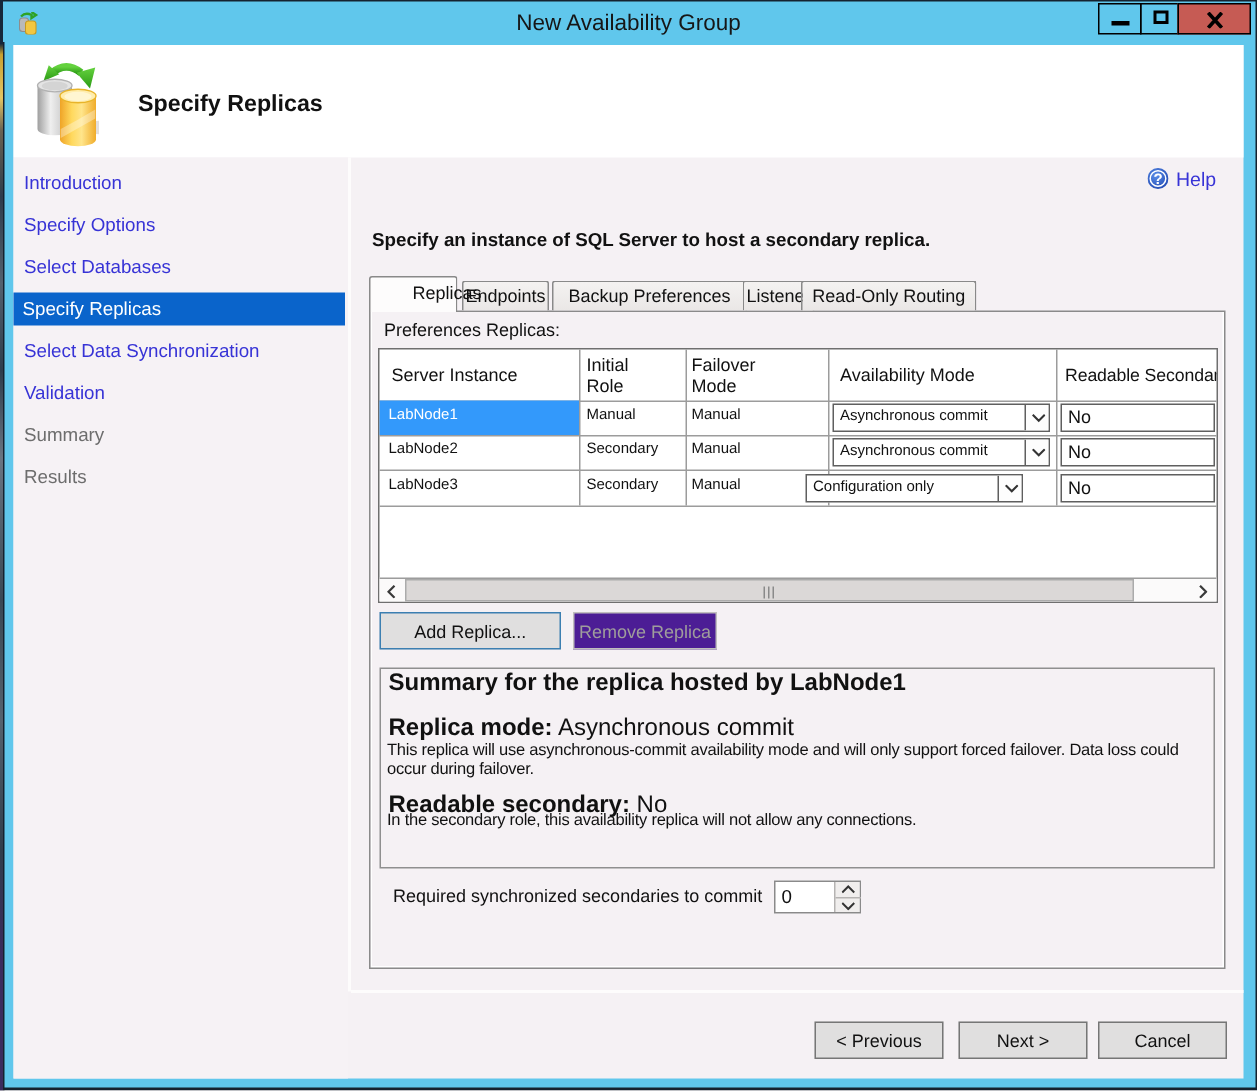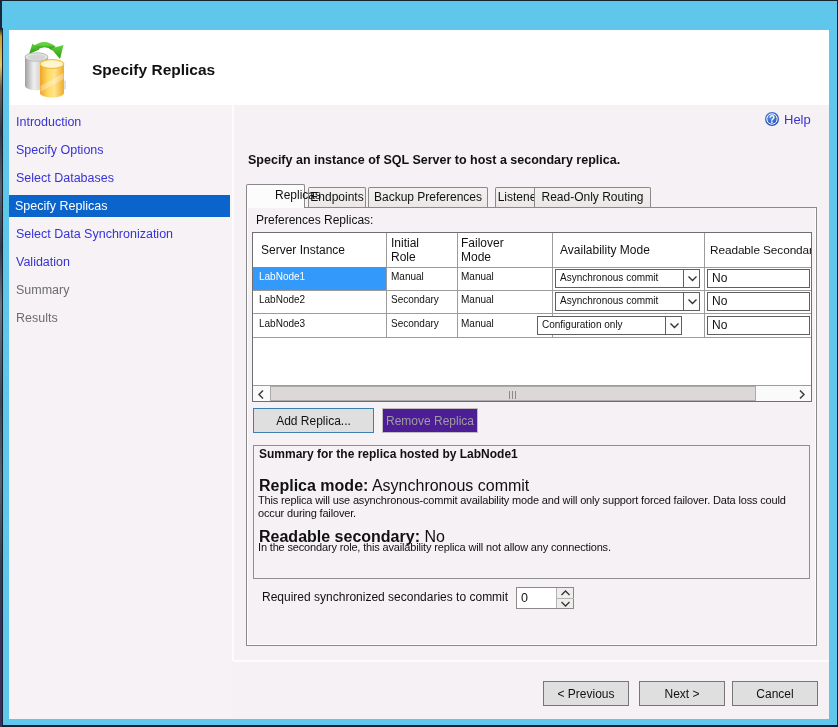--- a/index.html
+++ b/index.html
@@ -50,39 +50,58 @@
   #hthumb { position:absolute; left:17px; top:0px; width:486px; height:15px; background:#dbd8d7; border:1px solid #ababab; }
   .grip { position:absolute; top:4px; width:1px; height:8px; background:#8a8a8a; }
   .sbtn { position:absolute; top:1px; width:16px; height:14px; color:#444; font-size:12px; text-align:center; }
   
   .btn { position:absolute; font-size:12px; color:#111; text-align:center; background:#e0dfdf; border:1px solid #767676; }
   #addbtn { left:19px; top:303px; width:121px; height:25px; border:1px solid #3c7fb1; padding-top:5px; }
   #rembtn { left:148px; top:303px; width:96px; height:25px; background:#4c1d95; border:1px solid #c0bebd; color:#9f9d9c; padding-top:5px; }
   
   #summary { position:absolute; left:19px; top:340px; width:557px; height:134px; border:1px solid #8f8f8f; }
   #summary .b { font-weight:bold; }
-  #sline1 { position:absolute; left:5px; top:1px; font-size:12px; font-weight:bold; color:#111;text-align:center; }
+  #sline1 { position:absolute; left:5px; top:1px; font-size:16px; font-weight:bold; color:#111;text-align:center; }
   .sml { position:absolute; left:5px; font-size:16px; color:#111; white-space:nowrap; }
   .smlb { position:absolute; left:4px; font-size:11px; letter-spacing:-0.16px; color:#111; white-space:nowrap; }
   
   #reqlabel { position:absolute; left:28px; top:485px; font-size:12px; color:#111; }
   #spin { position:absolute; left:282px; top:482px; width:58px; height:22px; border:1px solid #8a8a8a; background:#fff; }
   #spinval { position:absolute; left:4px; top:3px; font-size:12.5px; color:#111; }
   #spinbtns { position:absolute; right:0; top:0; width:17px; height:20px; background:#f0eeed; border-left:1px solid #b5b3b2; }
   
   #hdivider { position:absolute; left:225px; top:630px; width:595px; height:2px; background:#fdfcfc; }
   .fbtn { position:absolute; top:651px; width:86px; height:25px; background:#e0dfdf; border:1px solid #767676; font-size:12px; color:#111; text-align:center; padding-top:5px; }
 </style>
 </head>
 <body>
 <div id="win">
   <div id="frame"></div>
   <div style="position:absolute;left:0;top:0;width:2px;height:727px;background:linear-gradient(#16283a 0%,#16283a 4%,#c8a030 5%,#e3c565 9%,#6a6252 12%,#2e3c4c 18%,#54616e 26%,#2e3c4c 34%,#6a7582 42%,#3a4854 55%,#56626e 66%,#303e4c 78%,#3b2b5e 88%,#3b2b5e 100%);"></div>
   <div style="position:absolute;left:2px;top:28px;width:1px;height:699px;background:#15222f;"></div>
 
+  <div id="titlebar">
+    <svg class="abs" style="left:11px;top:7px" width="15" height="15" viewBox="0 0 15 15">
+      <path d="M2 3 Q5 0 9 2 L9 4 L12 2 L9 0" fill="none" stroke="#2ea224" stroke-width="1.6"></path>
+      <rect x="1" y="4" width="6" height="9" rx="2" fill="#b9b9b9" stroke="#8d8d8d" stroke-width="0.7"></rect>
+      <rect x="5" y="6" width="7" height="9" rx="2" fill="#f2c741" stroke="#c79a1e" stroke-width="0.7"></rect>
+    </svg>
+    <div id="title">New Availability Group</div>
+    <div class="capbtn" id="btnmin">
+        <div id="minglyph"></div>
+      </div>
+    <div class="capbtn" id="btnmax">
+        <div id="maxglyph"></div>
+      </div>
+    <div class="capbtn" id="btnclose">
+      <svg class="abs" style="left:18px;top:5px" width="12" height="11" viewBox="0 0 12 11">
+        <path d="M1.5 0.5 L10.5 10.5 M10.5 0.5 L1.5 10.5" stroke="#000" stroke-width="2.4"></path>
+      </svg>
+    </div>
+  </div>
   <div id="content">
     <div id="header">
       <svg class="abs" style="left:11px;top:8px" width="46" height="60" viewBox="0 0 46 60">
         <defs>
           <linearGradient id="gcyl" x1="0" y1="0" x2="1" y2="0">
             <stop offset="0" stop-color="#9f9f9f"></stop>
               <stop offset="0.38" stop-color="#efefef"></stop>
               <stop offset="0.62" stop-color="#d8d8d8"></stop>
               <stop offset="1" stop-color="#a6a6a6"></stop>
           </linearGradient>
@@ -134,21 +153,21 @@
           </defs>
           <circle cx="7" cy="7" r="7" fill="url(#hg)"></circle>
         <circle cx="7" cy="7" r="5.2" fill="none" stroke="#fff" stroke-width="1"></circle>
         <text x="7" y="10.5" text-anchor="middle" font-size="10" font-weight="bold" fill="#fff" font-family="Liberation Sans">?</text>
       </svg>
       <div id="helptext">Help</div>
       <div id="mainhead">Specify an instance of SQL Server to host a secondary replica.</div>
       <div id="pane"></div>
       <div class="tab" id="tab0">Replicas</div>
       <div class="tab" style="left:74px; width:58px;">Endpoints</div>
-      <div class="tab" style="left:134px; width:120px;">Backup Preferences</div>
+      <div class="tab" style="left:134px; width:130px;">Backup Preferences</div>
       <div class="tab" style="left:261px; width:48px;text-align:center;">Listener</div>
       <div class="tab" style="left:300px; width:117px;">Read-Only Routing</div>
       <div id="avlabel">Preferences Replicas:</div>
       <div id="grid">
 
         <div class="rowline" style="top:34px"></div>
         <div class="rowline" style="top:57px"></div>
         <div class="rowline" style="top:80px"></div>
         <div class="rowline" style="top:104px"></div>
         <div class="colline" style="left:133px; height:104px;"></div>

